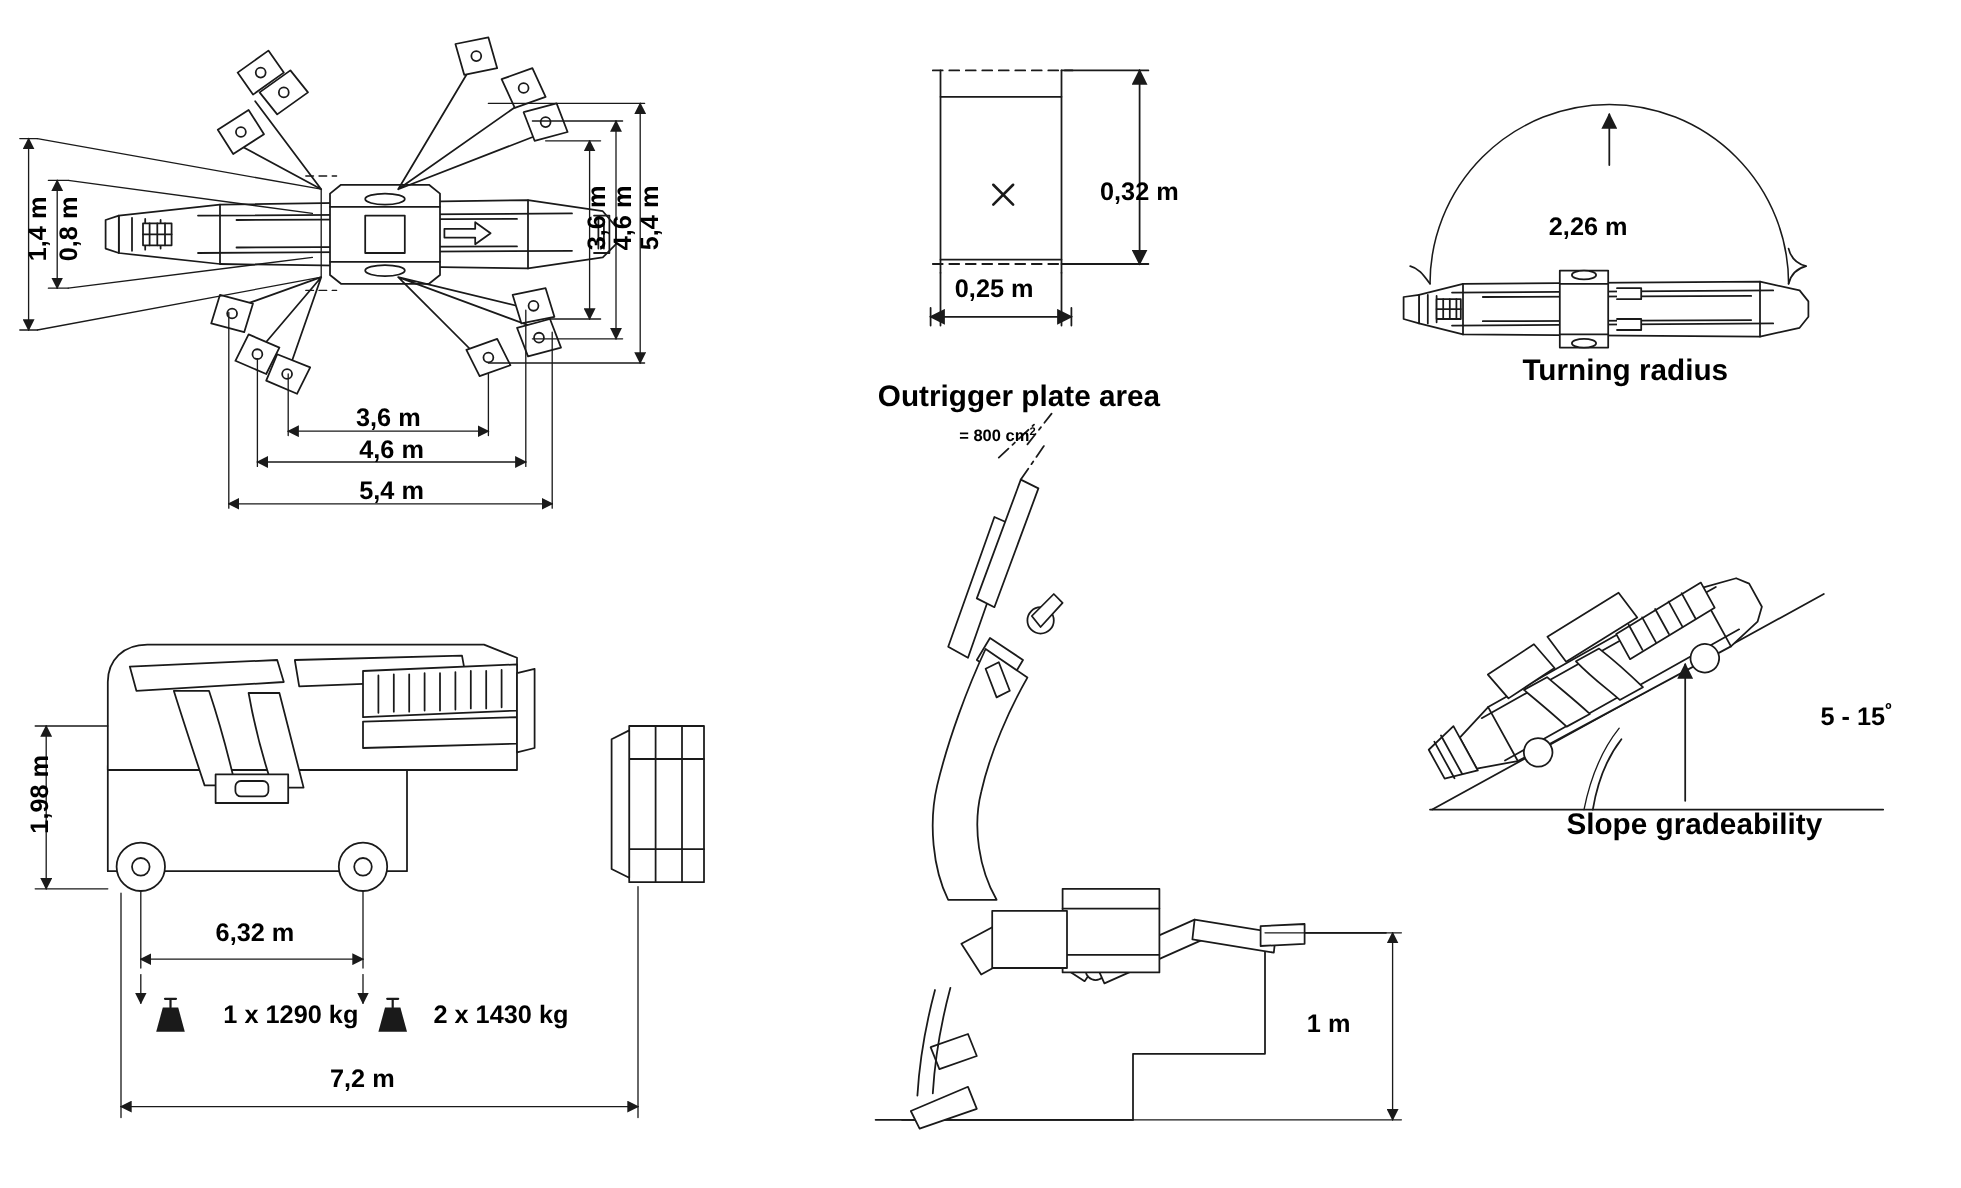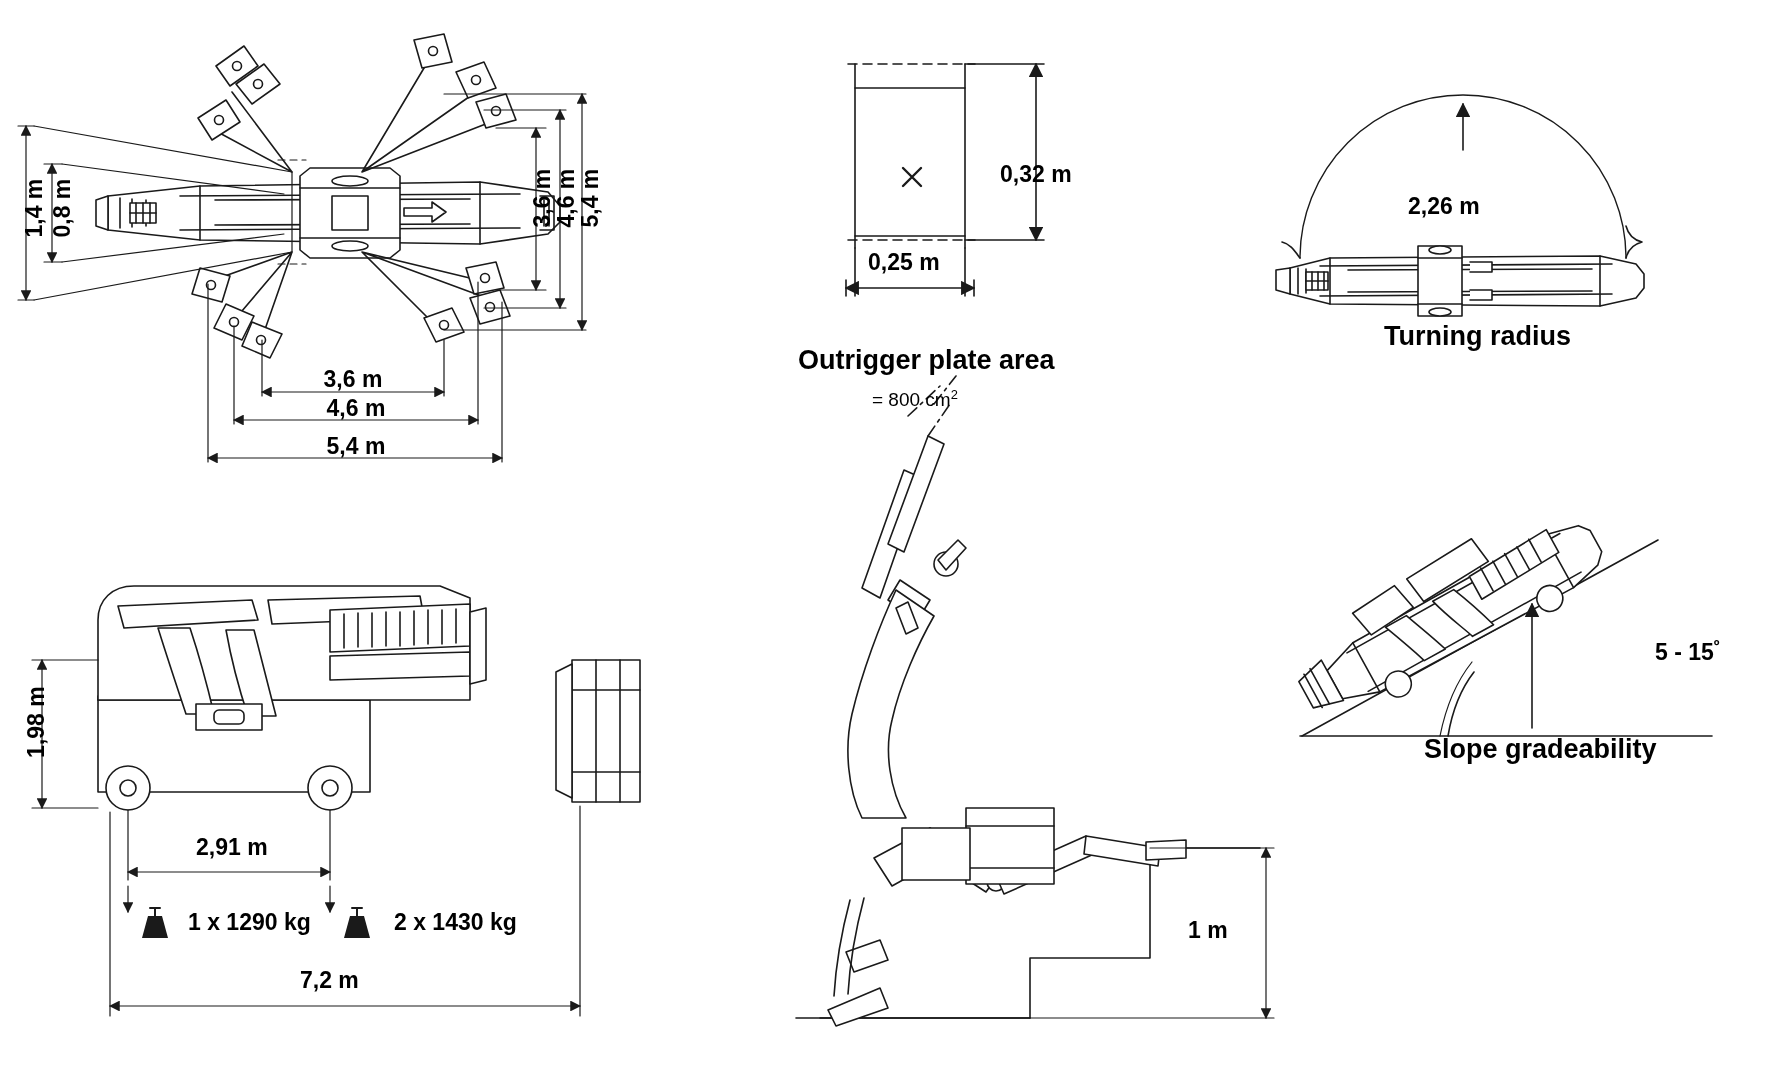--- a/index.html
+++ b/index.html
@@ -35,22 +35,22 @@
   }
   .dim {
     font-size: 23px;
     font-weight: bold;
   }
   .cap {
     font-size: 27px;
     font-weight: bold;
   }
   .cap-sm {
-    font-size: 19px;
-    font-weight: normal;
+    font-size: 15px;
+    font-weight: bold;
   }
   .rot {
     transform: rotate(-90deg);
     transform-origin: 50% 50%;
   }
   .sup {
     font-size: 0.68em;
     vertical-align: super;
   }
 </style>
@@ -325,22 +325,22 @@
   <div class="lbl dim" style="left:868px; top:250px;text-align:right;">0,25 m</div>
   <div class="lbl cap" style="left:798px; top:346px;">Outrigger plate area</div>
   <div class="lbl cap-sm" style="left:872px; top:388px;">
     <span>= 800 cm</span><span class="sup">2</span>
   </div>
 
   <div class="lbl dim" style="left:1408px; top:194px;">2,26 m</div>
   <div class="lbl cap" style="left:1384px; top:322px;">Turning radius</div>
 
   <div class="lbl dim rot" style="left:-12px; top:710px; width:96px; text-align:center;">1,98 m</div>
-  <div class="lbl dim" style="left:196px; top:835px;">2,91 m</div>
-  <div class="lbl dim" style="left:188px; top:910px;">1 x 1290 kg</div>
+  <div class="lbl dim" style="left:196px; top:835px;">6,32 m</div>
+  <div class="lbl dim" style="left:203px; top:910px;">1 x 1290 kg</div>
   <div class="lbl dim" style="left:394px; top:910px;">2 x 1430 kg</div>
   <div class="lbl dim" style="left:300px; top:968px;">7,2 m</div>
 
   <div class="lbl dim" style="left:1188px; top:918px;">1 m</div>
 
   <div class="lbl dim" style="left:1655px; top:638px;">
     <span>5 - 15</span><span class="sup">º</span>
   </div>
   <div class="lbl cap" style="left:1424px; top:735px;text-align:center;">Slope gradeability</div>
 

